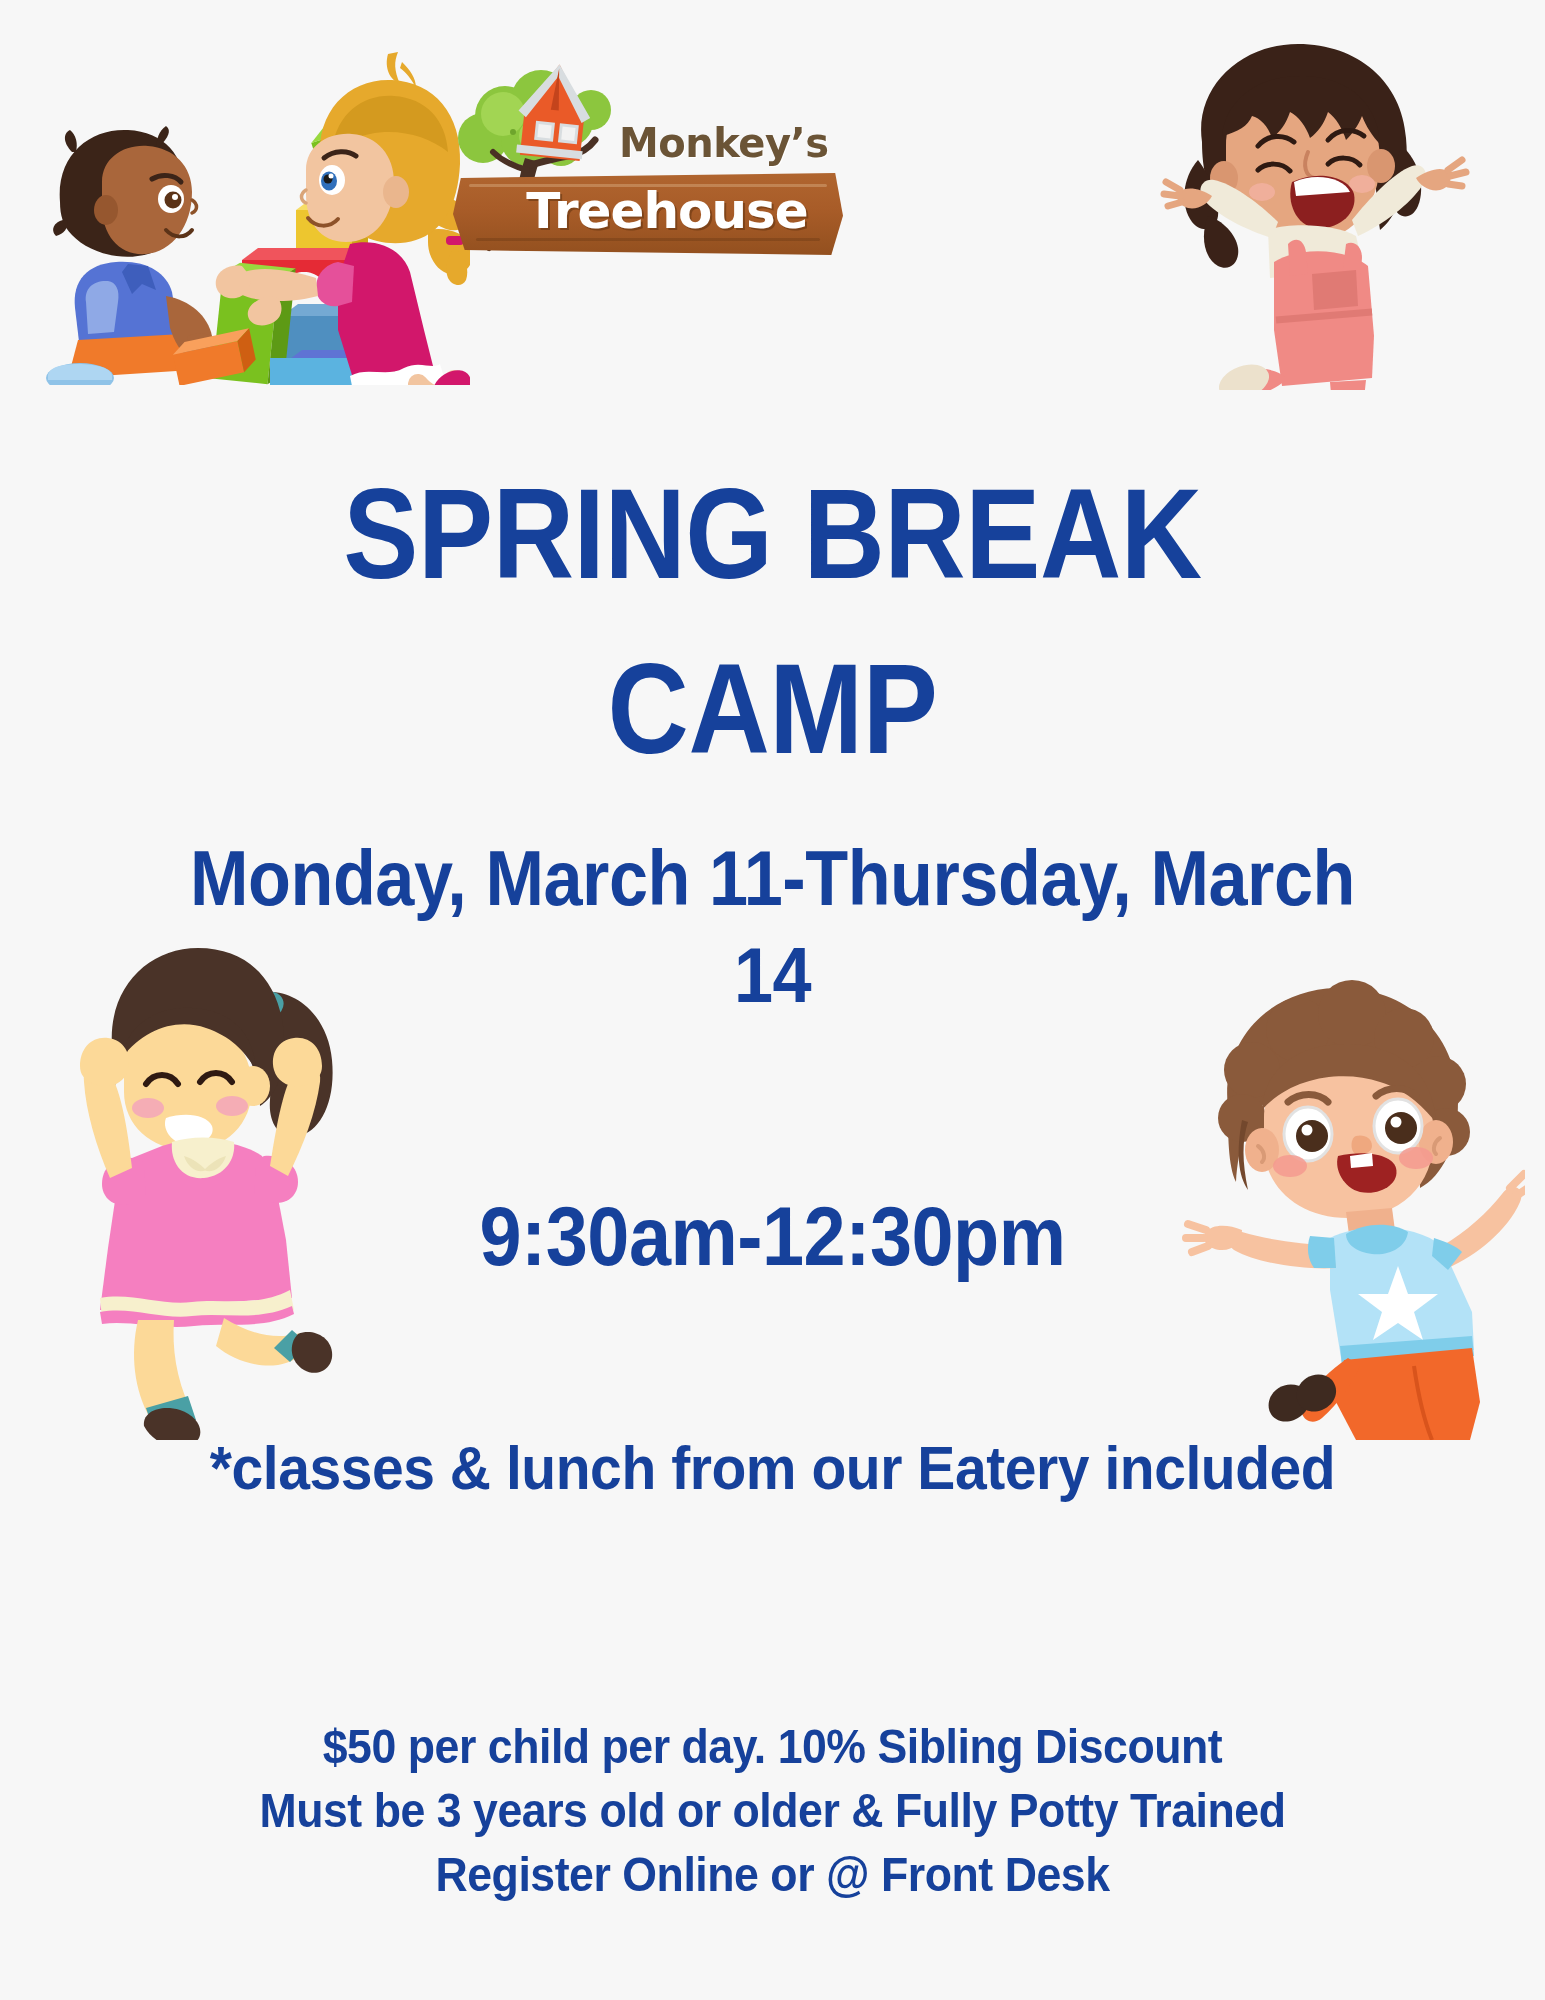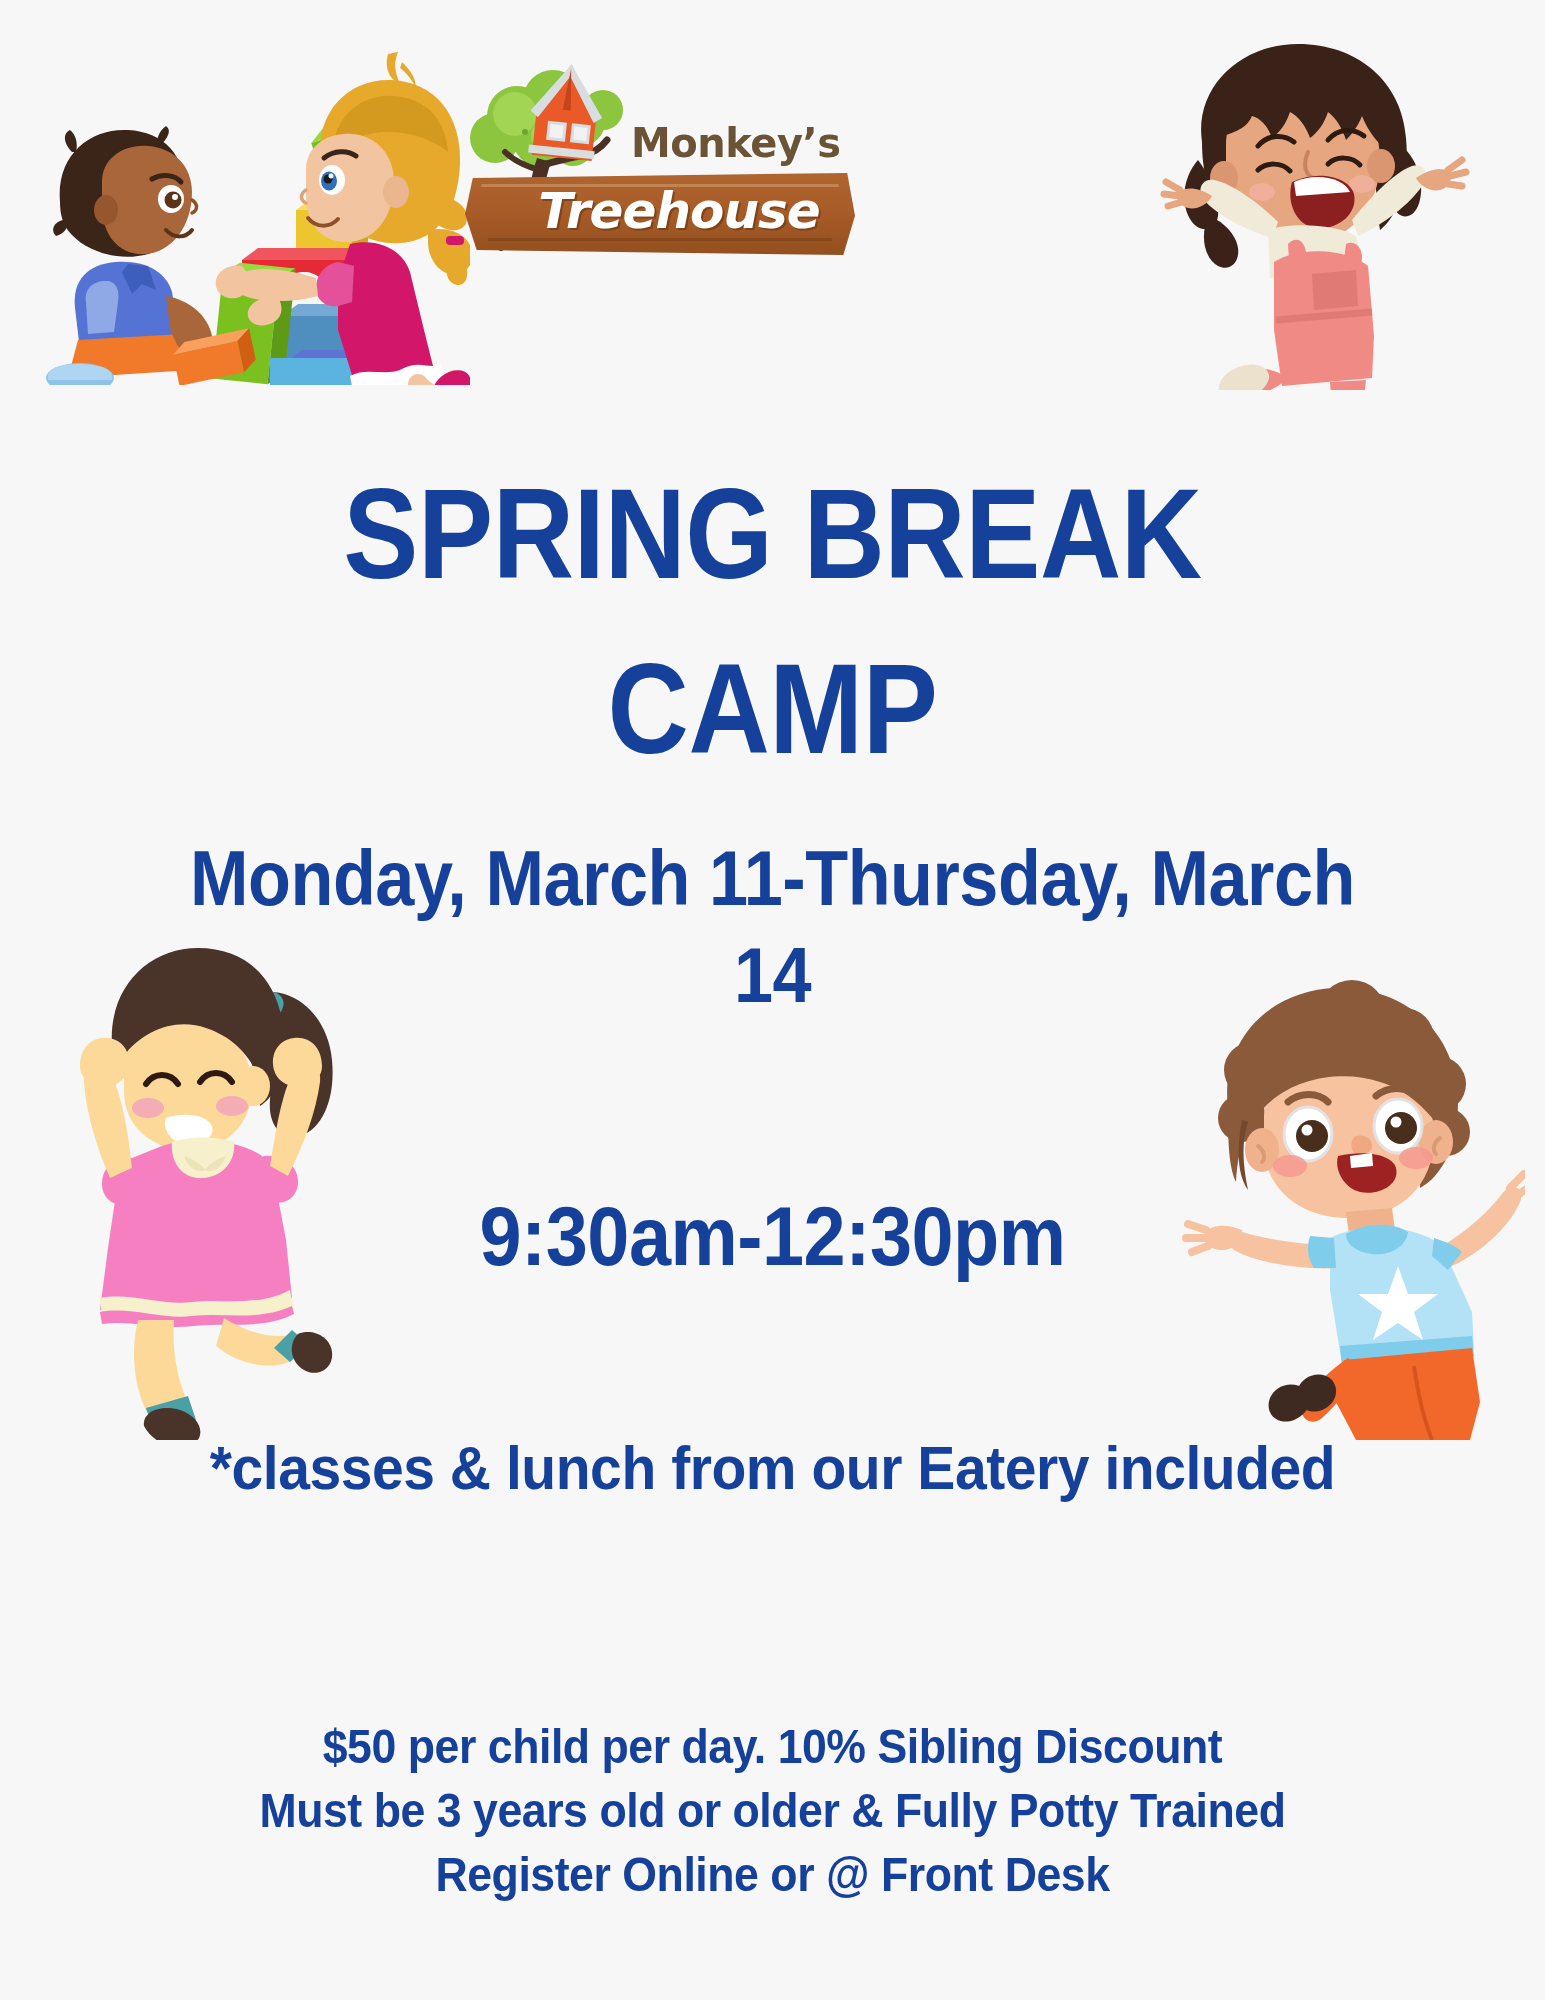--- a/index.html
+++ b/index.html
@@ -27,21 +27,21 @@
   #time-block { top:1190px; font-size:84px; line-height:1.1;
                 transform:scaleX(0.90); transform-origin:50% 0; }
 
   #note-block { top:1430px; font-size:62px; line-height:1.22; padding:0 150px;
                 transform:scaleX(0.92); transform-origin:50% 0; }
 
   #details-block { top:1715px; font-size:48px; line-height:1.33; padding:0 120px;
                    transform:scaleX(0.93); transform-origin:50% 0; }
 
   
-  #logo { position:absolute; left:455px; top:48px; width:400px; height:215px; }
+  #logo { position:absolute; left:443px; top:48px; width:400px; height:215px; }
   #logo .monkeys {
     position:absolute; left:176px; top:72px;
     font-family:"DejaVu Sans", sans-serif; font-weight:700;
     font-size:40px; color:#6b5436; letter-spacing:-0.5px;
     text-shadow:1px 1px 0 #fff;
   }
   #logo .plank {
     position:absolute; left:10px; top:125px; width:390px; height:82px;
     background:linear-gradient(180deg,#b0652f 0%,#a85c28 45%,#93501f 100%);
     border-radius:4px;
@@ -55,21 +55,20 @@
   #logo .plank::after{
     content:""; position:absolute; left:6%; bottom:17%; width:88%; height:3px;
     background:rgba(80,40,10,0.25); border-radius:2px;
   }
   #logo .treehouse-word {
     position:absolute; left:0; top:134px; width:400px; text-align:center;
     font-family:"DejaVu Sans", sans-serif; font-weight:700;
     font-size:50px; color:#ffffff; letter-spacing:-1px;
     text-shadow:2px 2px 0 rgba(90,45,12,0.5);
     padding-left:48px;
-    font-style:italic;
   }
 
   
   .ill { position:absolute; }
 
   
 </style>
 </head>
 <body>
 

